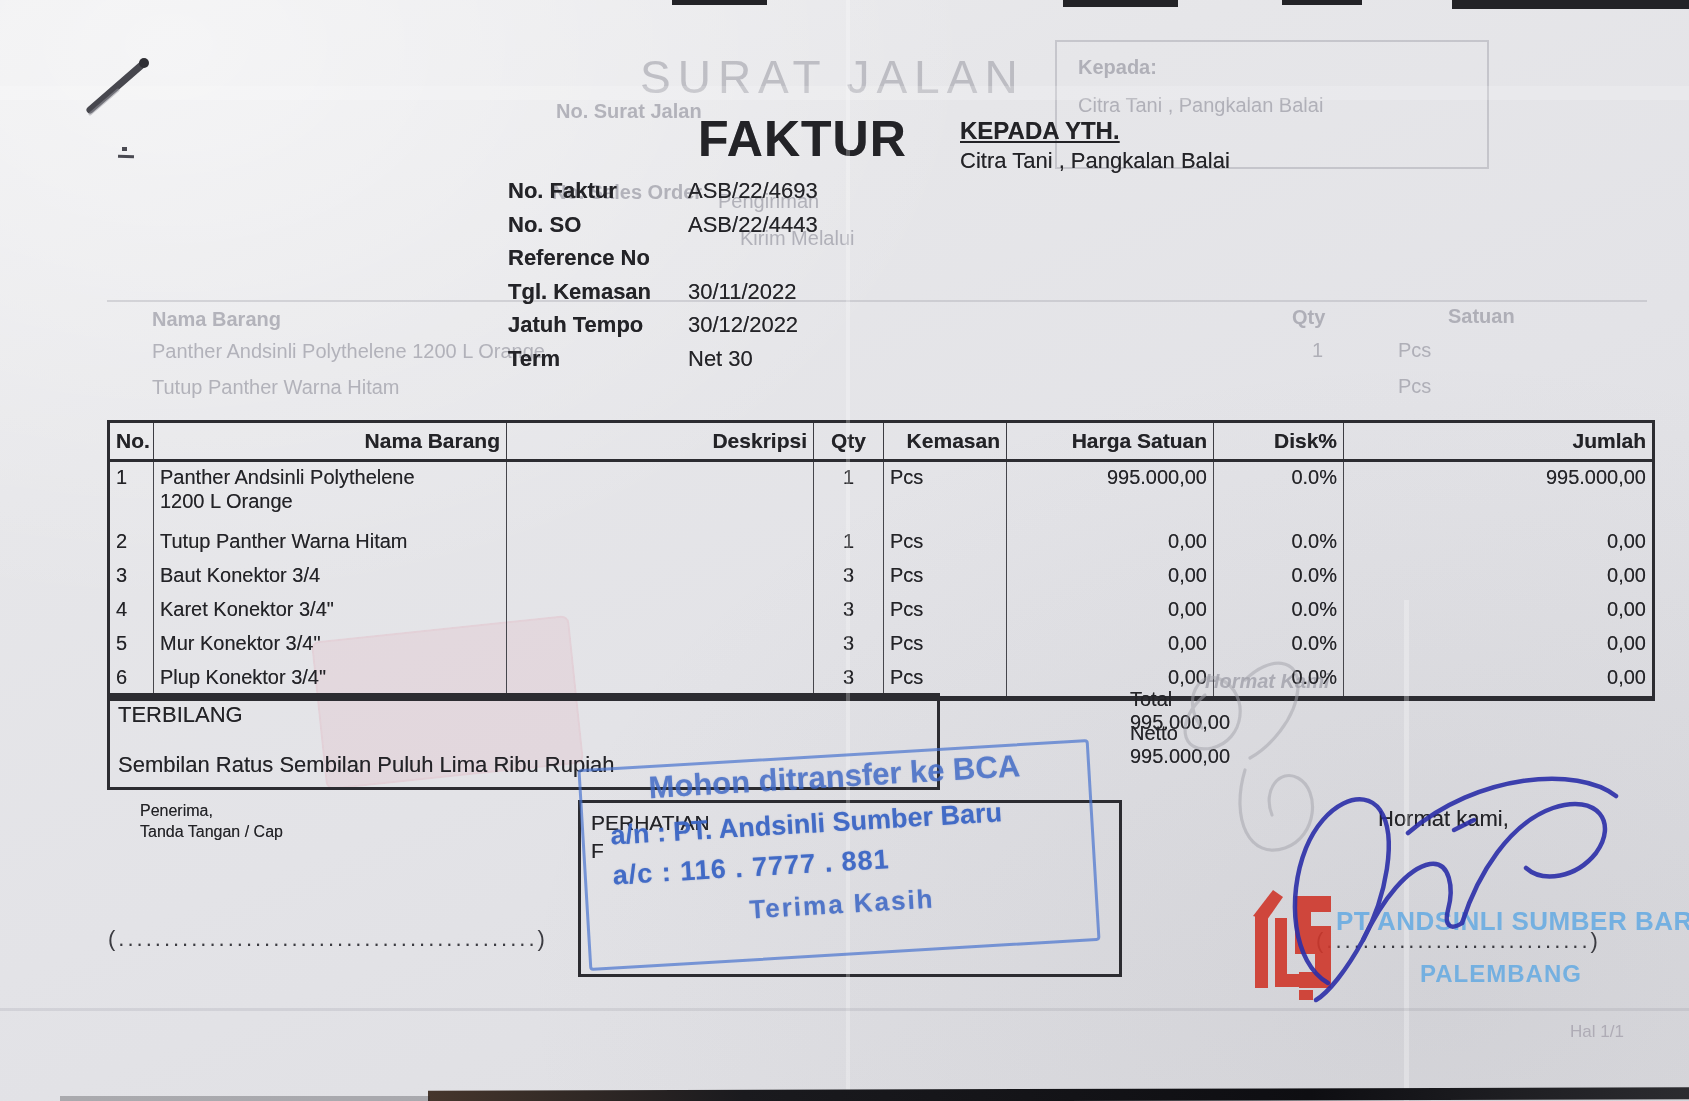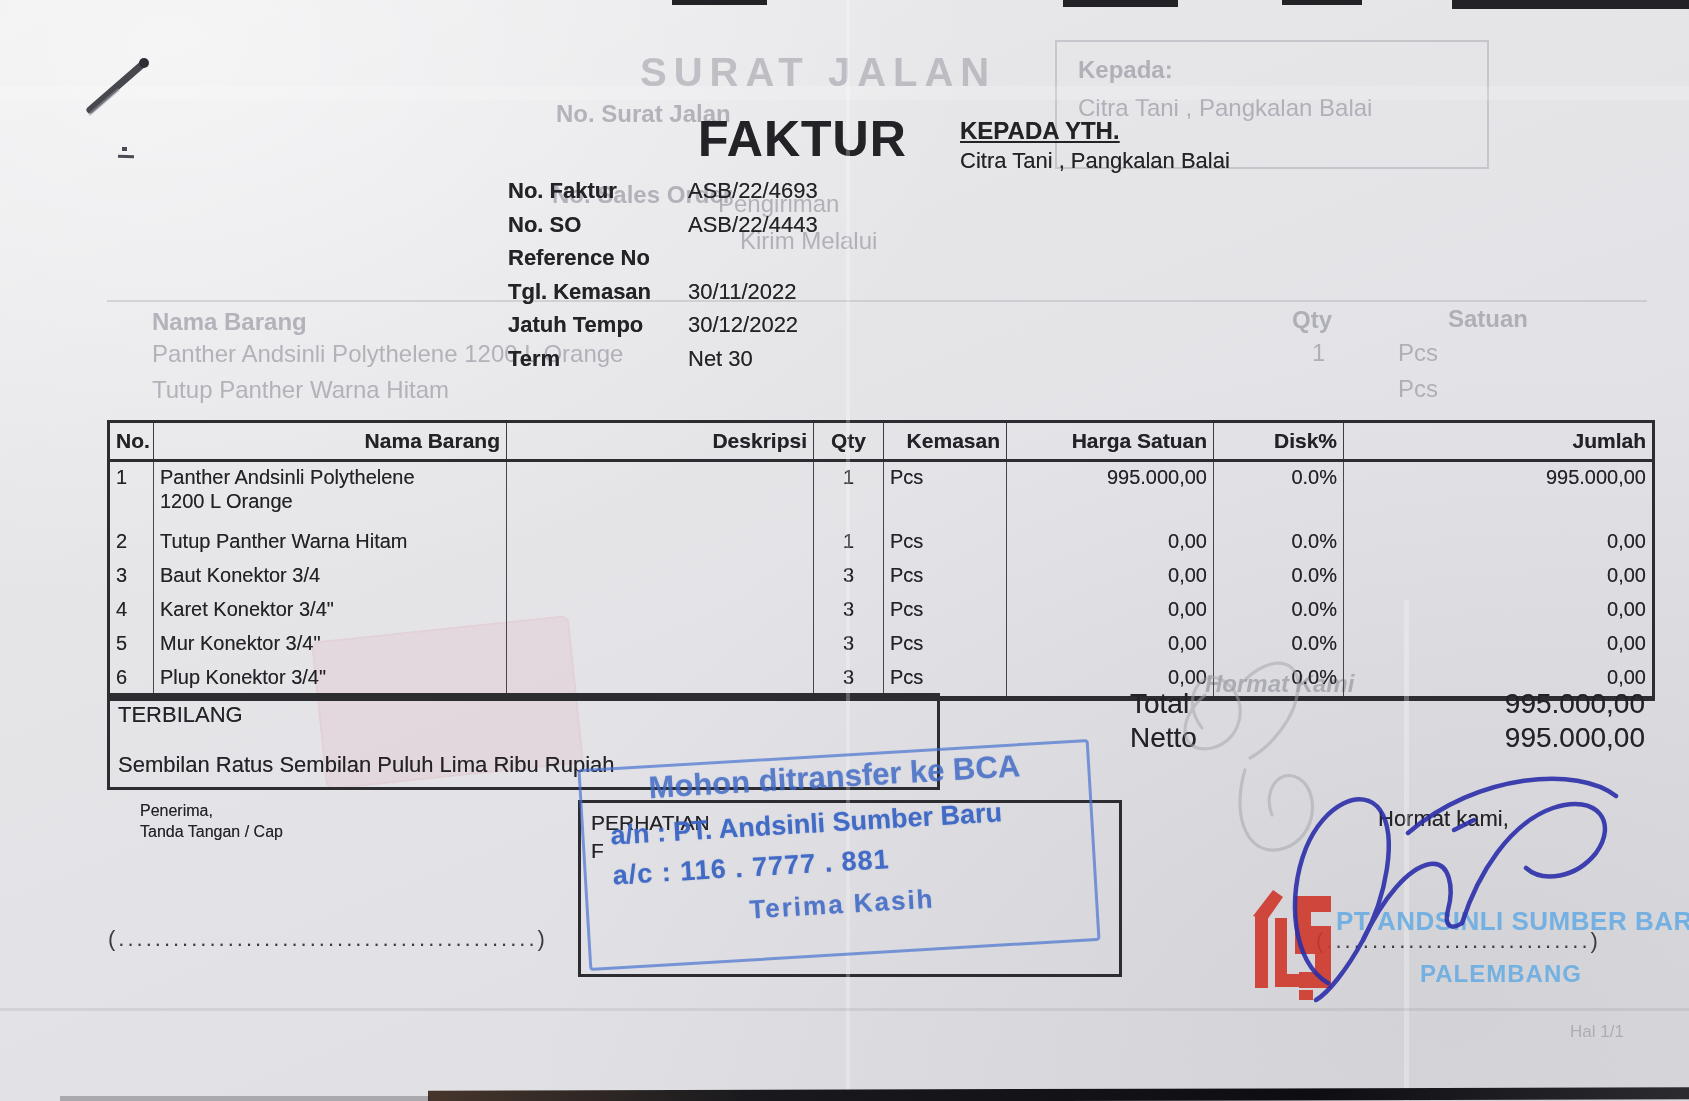--- a/index.html
+++ b/index.html
@@ -30,44 +30,44 @@
   table.items .c{text-align:center;}
   table.items .r{text-align:right;}
   table.items tr.r1 td{height:58px;}
   table.items tr.rx td{height:28px;}
   .nm{max-width:285px;}
   
   .terbilang{left:107px;top:693px;width:833px;height:97px;border:3px solid #2c2c31;box-sizing:border-box;padding:6px 8px;}
   .terbilang .t1{font-size:22px;}
   .terbilang .t2{font-size:22px;margin-top:24px;}
   .totals{left:1130px;top:688px;width:515px;}
-  .totals .row{display:flex;justify-content:space-between;height:34px;font-size:28px;}
+  .totals .row{display:flex;justify-content:space-between;height:34px;font-size:20px;flex-direction:column;}
   
   .penerima{left:140px;top:800px;width:330px;text-align:left;font-size:16px;line-height:1.33;}
   .signline-left{left:108px;top:926px;font-size:22px;letter-spacing:3px;color:#3b3b41;white-space:nowrap;}
   .perhatian-box{left:578px;top:800px;width:544px;height:177px;border:3px solid #2c2c31;box-sizing:border-box;padding:6px 10px;font-size:21px;line-height:1.35;}
   
   .stamp{left:583px;top:754px;width:512px;height:202px;box-sizing:border-box;
     border:3.5px solid rgba(72,116,206,.7);border-radius:4px;transform:rotate(-3.4deg);
     color:rgba(60,102,196,.92);text-shadow:0 0 1.2px rgba(60,102,196,.5);z-index:6;}
   .stamp .l1{font-size:31px;font-weight:800;text-align:center;margin-top:2px;opacity:.85;}
   .stamp .l2{font-size:27px;font-weight:700;margin:12px 0 0 26px;}
   .stamp .l3{font-size:27px;font-weight:800;margin:9px 0 0 26px;letter-spacing:1px;}
   .stamp .l4{font-size:26px;font-weight:800;text-align:center;margin-top:11px;letter-spacing:2px;opacity:.9;}
   
   .hormat{left:1378px;top:806px;font-size:22px;}
   .company-stamp{left:1336px;top:906px;width:330px;text-align:center;color:rgba(99,169,226,.85);font-weight:700;z-index:4;}
   .company-stamp .c1{font-size:26px;letter-spacing:.5px;white-space:nowrap;}
   .company-stamp .c2{font-size:24px;margin-top:23px;letter-spacing:1px;}
   .signline-right{left:1316px;top:928px;font-size:22px;letter-spacing:3px;color:#3b3b41;z-index:3;white-space:nowrap;}
   .hal{left:1570px;top:1022px;font-size:17px;color:rgba(150,145,158,.6);}
   
-  .ghost-title{left:640px;top:50px;font-size:40px;font-weight:700;letter-spacing:7px;color:rgba(145,145,155,.5);}
+  .ghost-title{left:640px;top:50px;font-size:46px;font-weight:400;letter-spacing:7px;color:rgba(145,145,155,.5);}
   .ghost-box{left:1055px;top:40px;width:430px;height:125px;border:2px solid rgba(150,150,160,.4);}
-  .gh{font-size:24px;color:rgba(140,140,152,.6);}
+  .gh{font-size:20px;color:rgba(140,140,152,.6);}
   .gh-b{font-weight:700;}
   .ghost-line{left:107px;top:300px;width:1540px;height:2px;background:rgba(150,150,160,.3);}
   .pink-blob{left:318px;top:628px;width:255px;height:145px;background:rgba(222,120,140,.1);border:2px solid rgba(222,120,140,.08);border-radius:8px;transform:rotate(-6deg);}
   
   .crease-v1{left:846px;top:0;width:4px;height:1101px;background:rgba(255,255,255,.25);}
   .crease-v2{left:1404px;top:600px;width:5px;height:501px;background:rgba(255,255,255,.28);}
   .crease-h1{left:0;top:1008px;width:1689px;height:3px;background:rgba(125,125,135,.16);}
   .crease-h2{left:0;top:86px;width:1689px;height:14px;background:rgba(255,255,255,.18);}
   .edge{background:#232327;}
   .e-t1{left:672px;top:0;width:95px;height:5px;}

